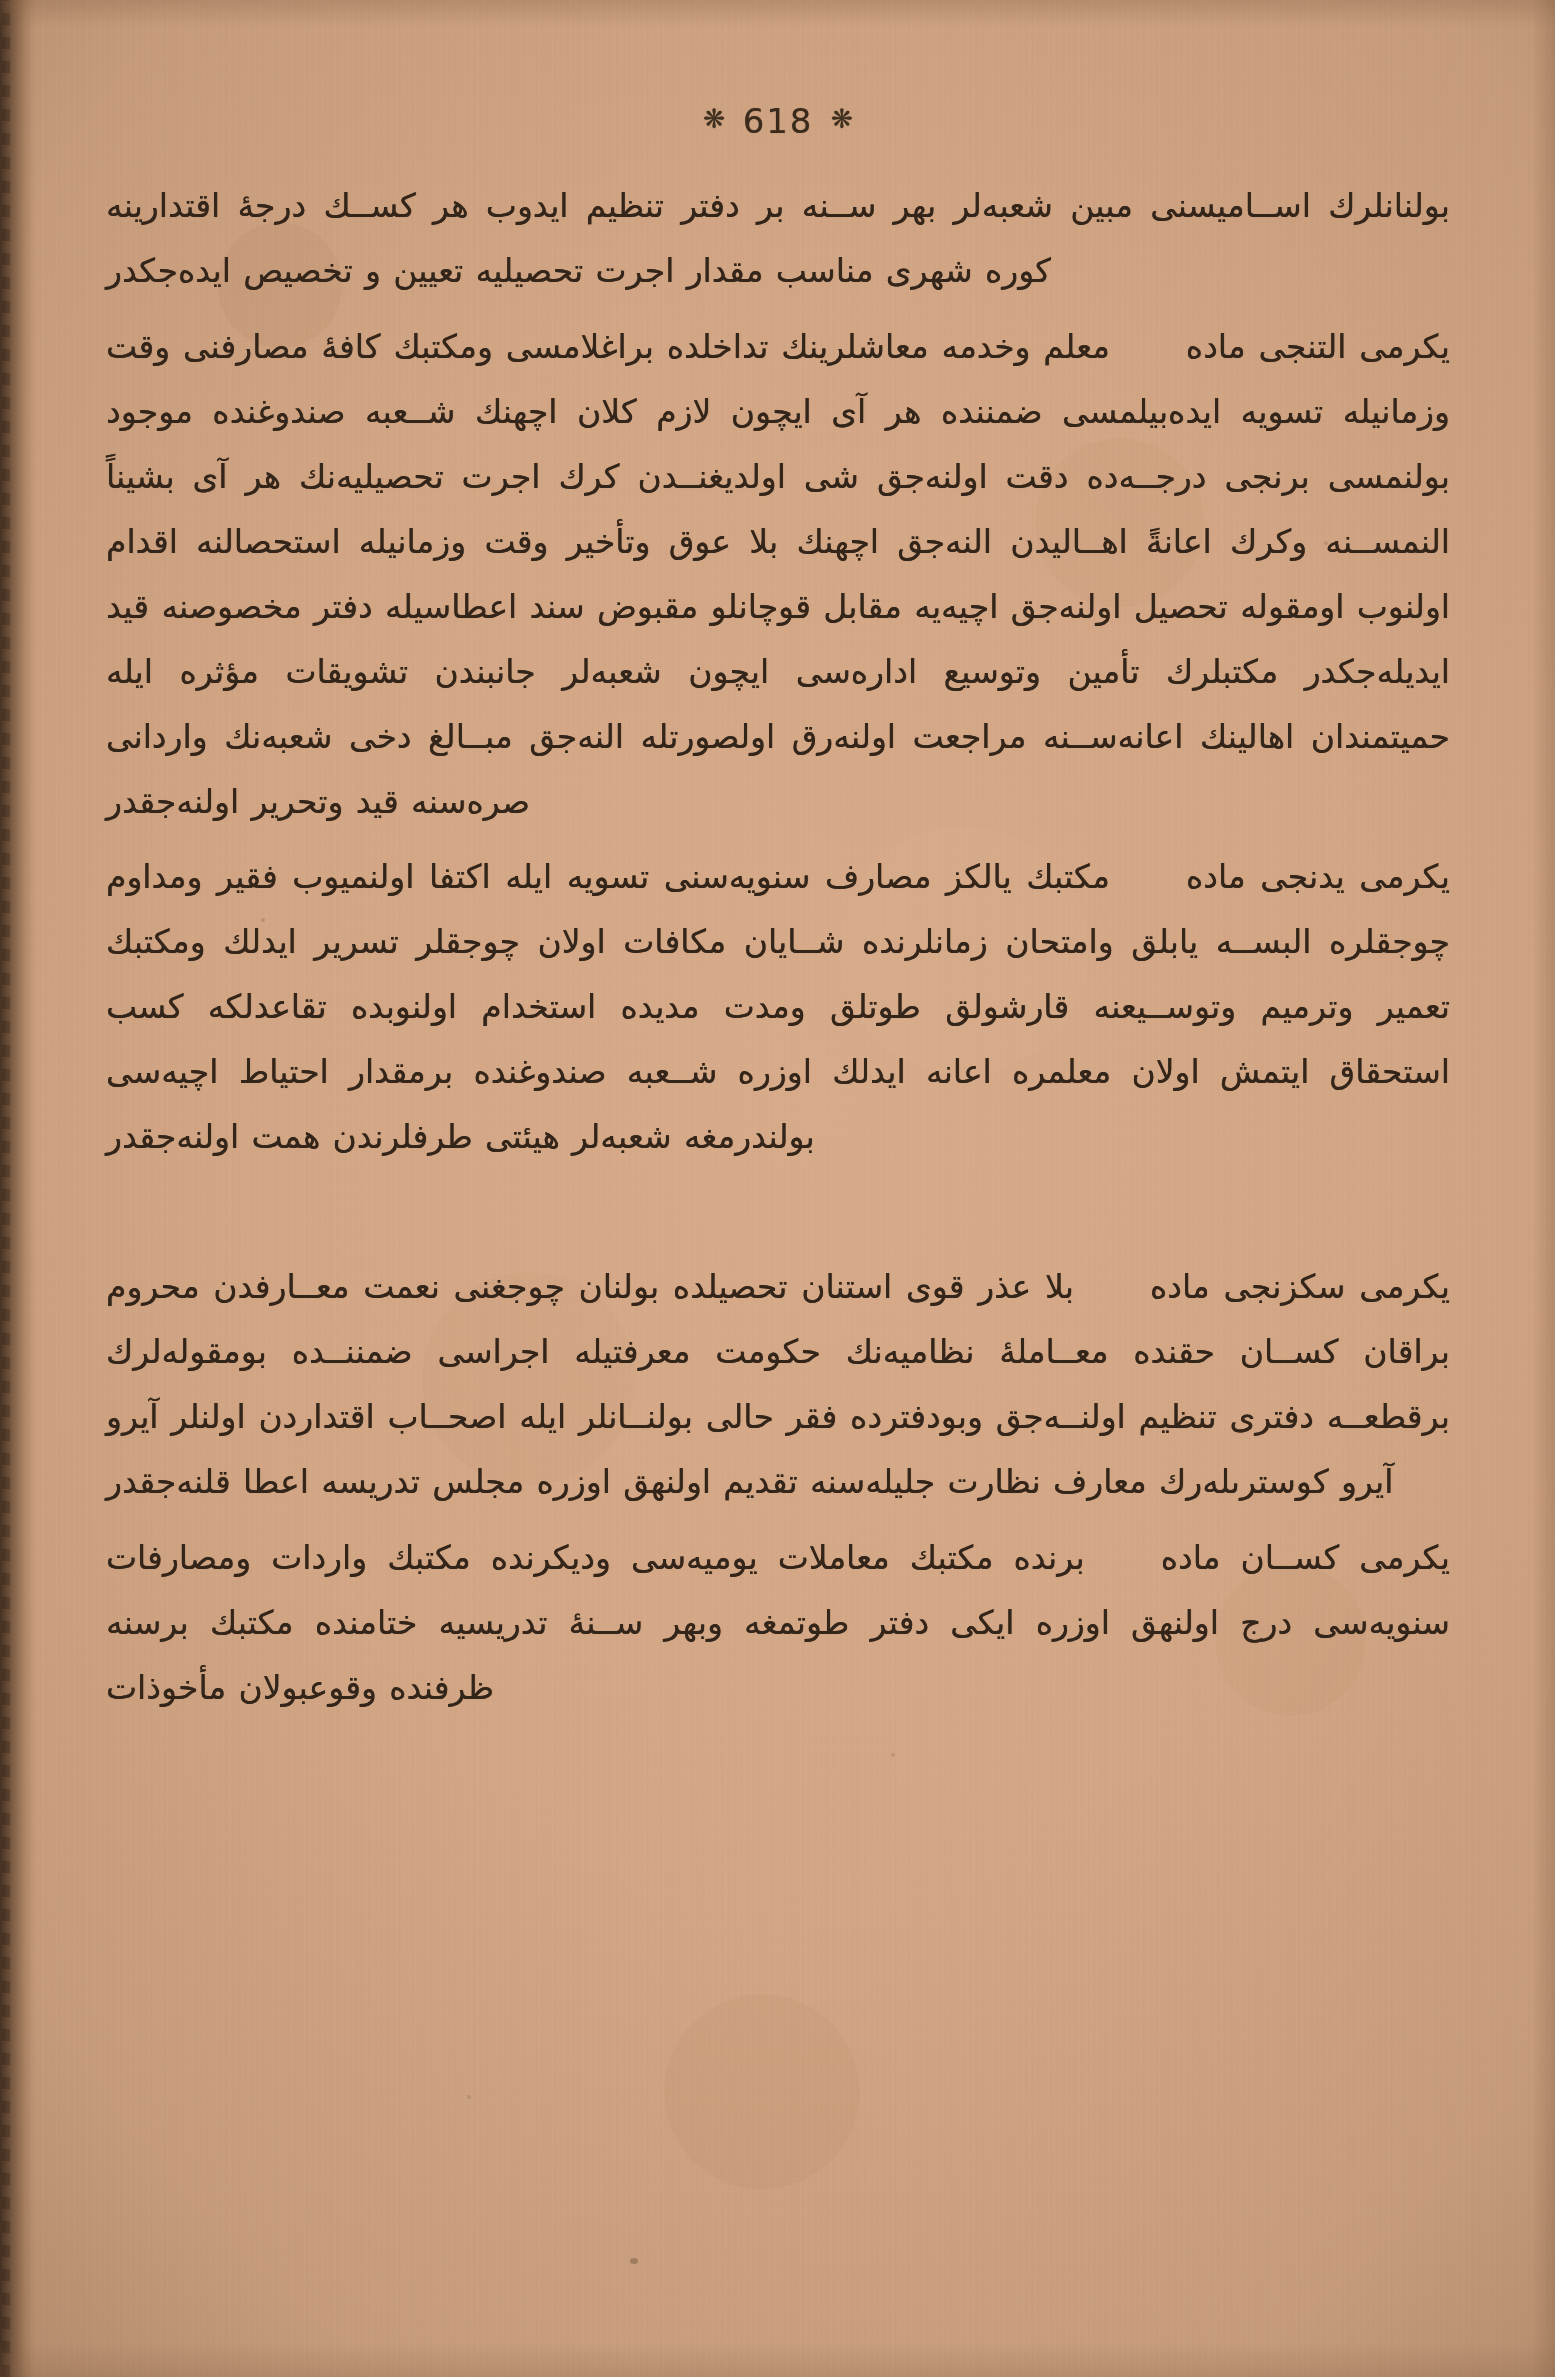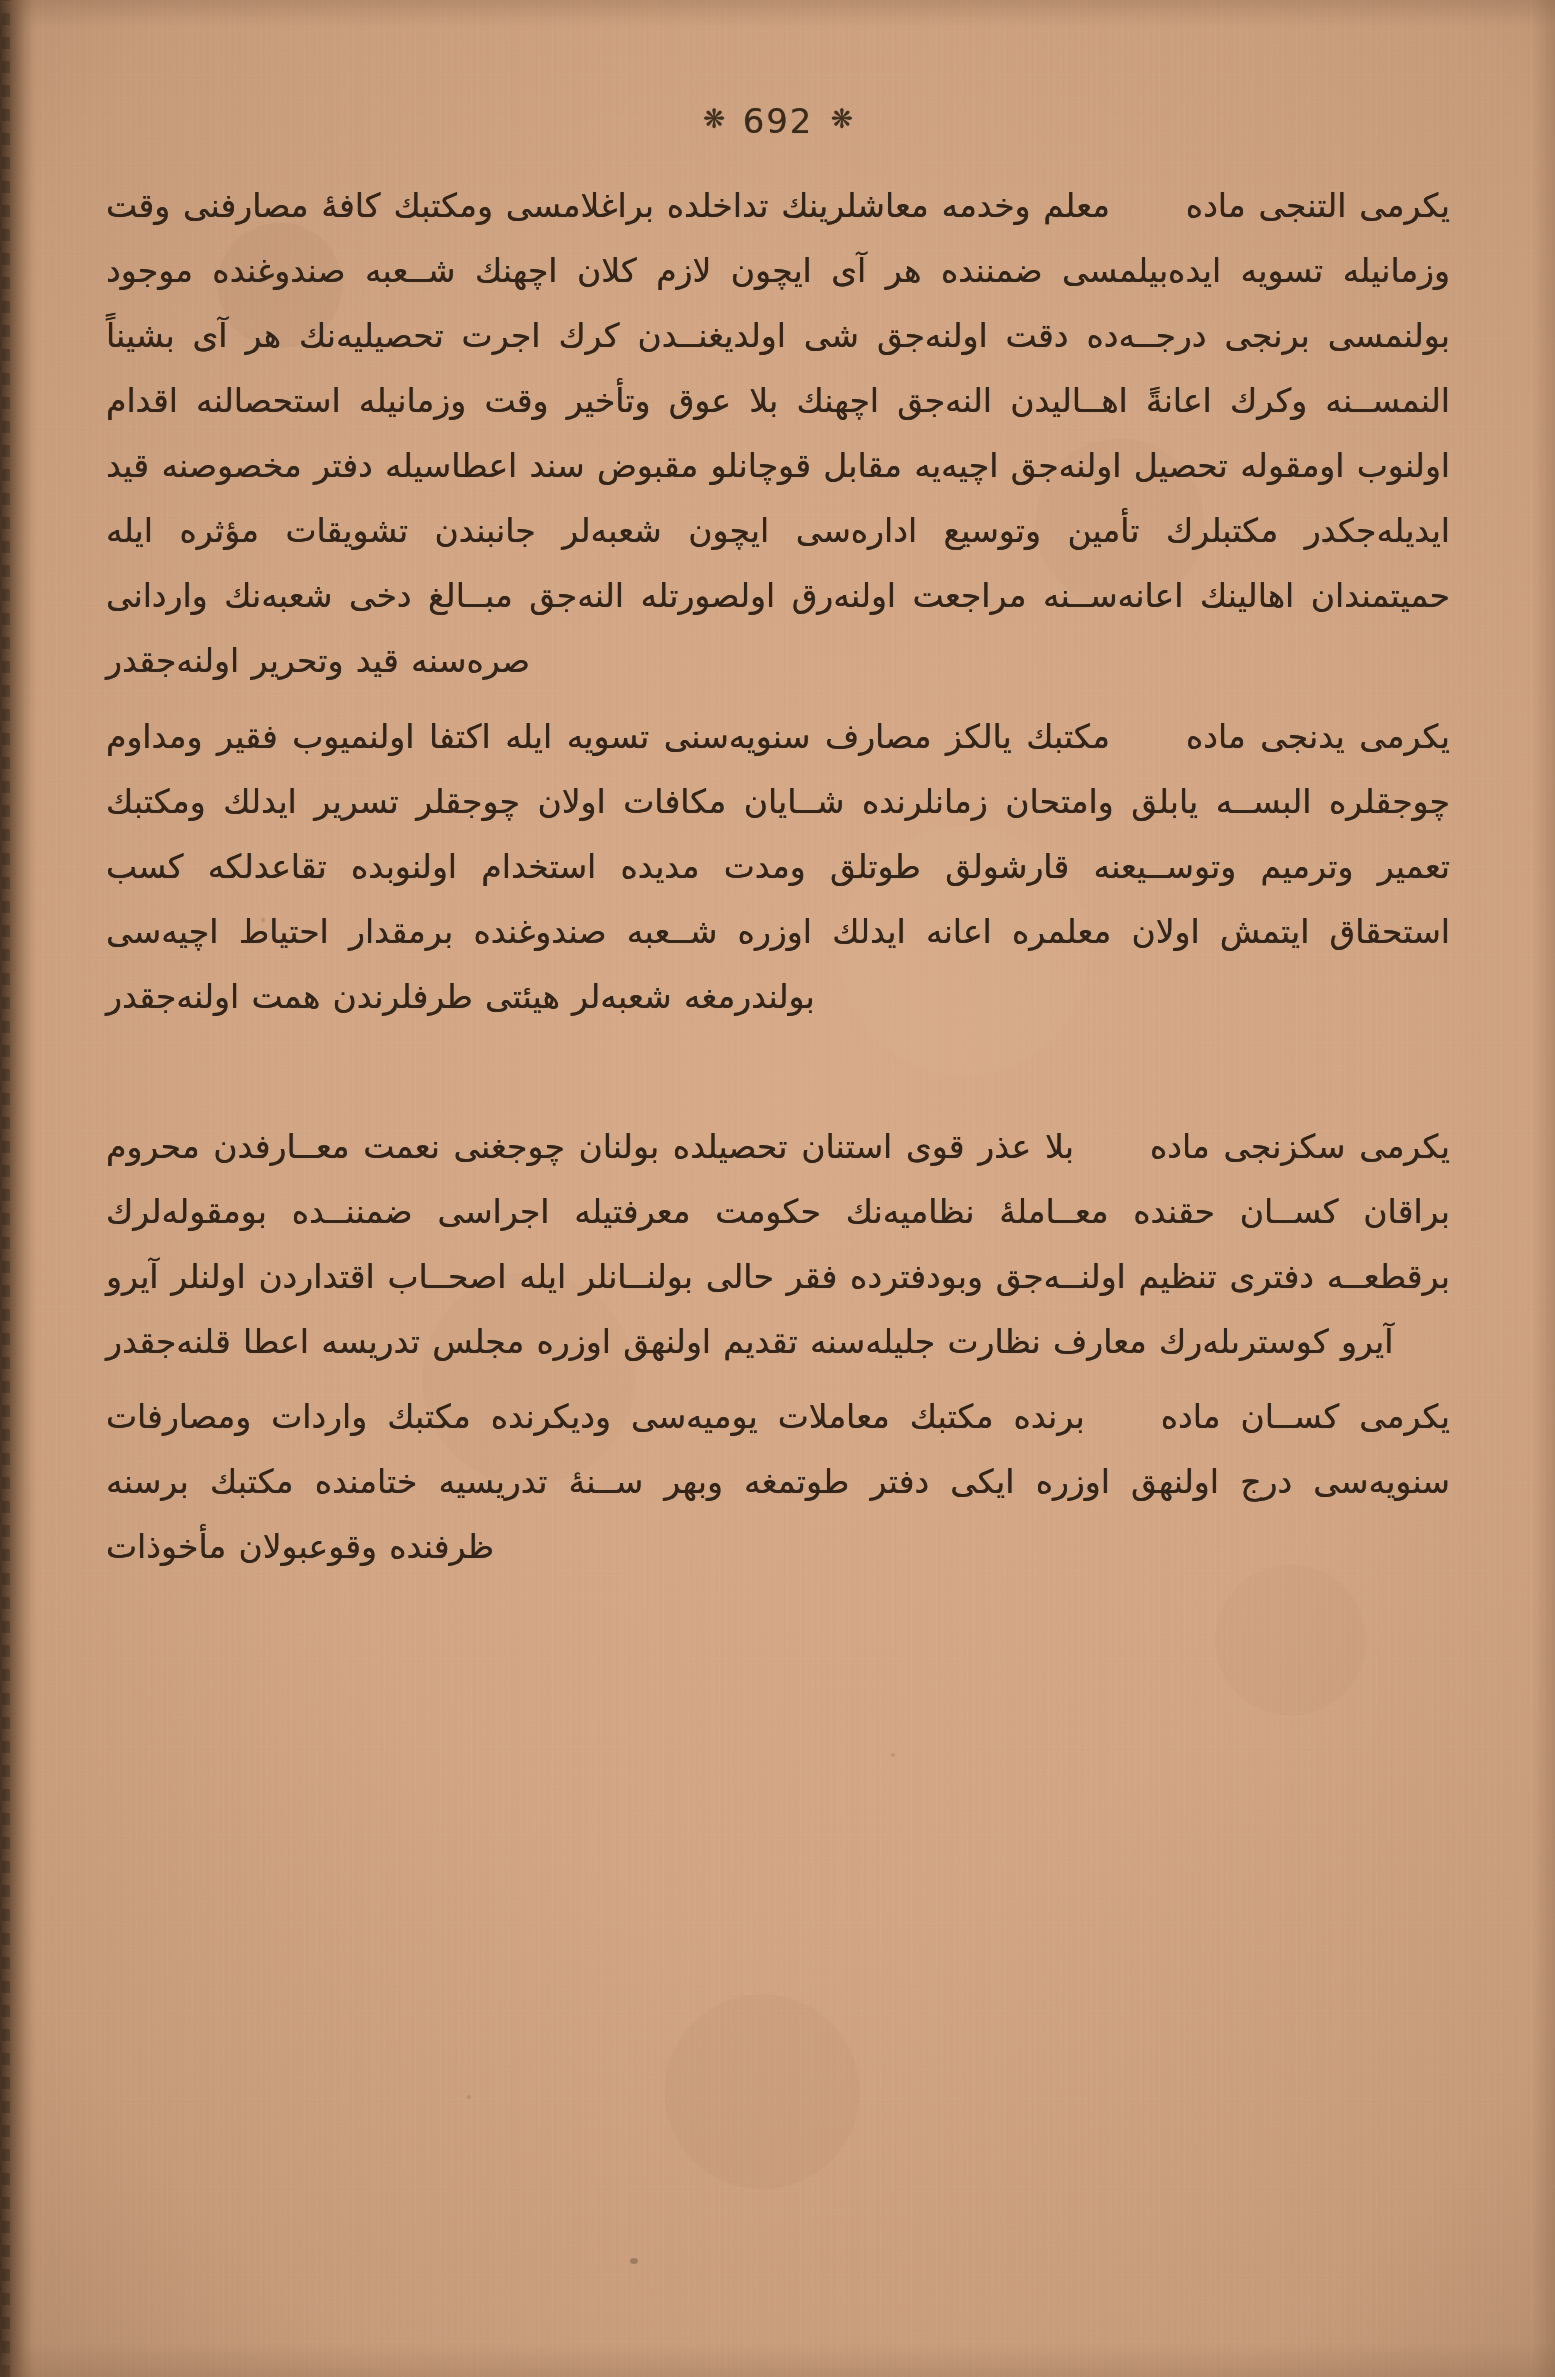--- a/index.html
+++ b/index.html
@@ -195,25 +195,26 @@
 
   <div class="speck" style="left:630px; top:2258px; width:8px; height:6.2px; opacity:.55;"></div>
   <div class="speck" style="left:261px; top:918px; width:4.4px; height:4.4px; opacity:.30;"></div>
   <div class="speck" style="left:1324px; top:541px; width:3.5px; height:3.5px; opacity:.28;"></div>
   <div class="speck" style="left:891px; top:1753px; width:4.4px; height:3.5px; opacity:.24;"></div>
   <div class="speck" style="left:467px; top:2095px; width:3.5px; height:3.5px; opacity:.26;"></div>
 
   <div class="content">
 
     <div class="running-head">
-      <span class="ornament">❋</span><span class="folio">692</span><span class="ornament">❋</span>
+      <span class="ornament">❋</span><span class="folio">618</span><span class="ornament">❋</span>
     </div>
 
     <div class="body">
 
+      <p class="para"><span>بولنانلرك اســاميسنى مبين شعبه‌لر بهر ســنه بر دفتر تنظيم ايدوب هر كســك درجهٔ اقتدارينه كوره شهرى مناسب مقدار اجرت تحصيليه تعيين و تخصيص ايده‌جكدر</span></p>
 
       <p class="para"><span class="lead">يكرمى التنجى ماده</span><span class="lead-gap"></span><span>معلم وخدمه معاشلرينك تداخلده براغلامسى ومكتبك كافهٔ مصارفنى وقت وزمانيله تسويه ايده‌بيلمسى ضمننده هر آى ايچون لازم كلان اچهنك شــعبه صندوغنده موجود بولنمسى برنجى درجــه‌ده دقت اولنه‌جق شى اولديغنــدن كرك اجرت تحصيليه‌نك هر آى بشيناً النمســنه وكرك اعانةً اهــاليدن النه‌جق اچهنك بلا عوق وتأخير وقت وزمانيله استحصالنه اقدام اولنوب اومقوله تحصيل اولنه‌جق اچيه‌يه مقابل قوچانلو مقبوض سند اعطاسيله دفتر مخصوصنه قيد ايديله‌جكدر مكتبلرك تأمين وتوسيع اداره‌سى ايچون شعبه‌لر جانبندن تشويقات مؤثره ايله حميتمندان اهالينك اعانه‌ســنه مراجعت اولنه‌رق اولصورتله النه‌جق مبــالغ دخى شعبه‌نك واردانى صره‌سنه قيد وتحرير اولنه‌جقدر</span></p>
 
       <p class="para"><span class="lead">يكرمى يدنجى ماده</span><span class="lead-gap"></span><span>مكتبك يالكز مصارف سنويه‌سنى تسويه ايله اكتفا اولنميوب فقير ومداوم چوجقلره البســه يابلق وامتحان زمانلرنده شــايان مكافات اولان چوجقلر تسرير ايدلك ومكتبك تعمير وترميم وتوســيعنه قارشولق طوتلق ومدت مديده استخدام اولنوبده تقاعدلكه كسب استحقاق ايتمش اولان معلمره اعانه ايدلك اوزره شــعبه صندوغنده برمقدار احتياط اچيه‌سى بولندرمغه شعبه‌لر هيئتى طرفلرندن همت اولنه‌جقدر</span></p>
 
       <p class="para gap-before"><span class="lead">يكرمى سكزنجى ماده</span><span class="lead-gap"></span><span>بلا عذر قوى استنان تحصيلده بولنان چوجغنى نعمت معــارفدن محروم براقان كســان حقنده معــاملهٔ نظاميه‌نك حكومت معرفتيله اجراسى ضمننــده بومقوله‌لرك برقطعــه دفترى تنظيم اولنــه‌جق وبودفترده فقر حالى بولنــانلر ايله اصحــاب اقتداردن اولنلر آيرو آيرو كوسترىله‌رك معارف نظارت جليله‌سنه تقديم اولنهق اوزره مجلس تدريسه اعطا قلنه‌جقدر</span></p>
 
       <p class="para"><span class="lead">يكرمى كســان ماده</span><span class="lead-gap"></span><span>برنده مكتبك معاملات يوميه‌سى وديكرنده مكتبك واردات ومصارفات سنويه‌سى درج اولنهق اوزره ايكى دفتر طوتمغه وبهر ســنهٔ تدريسيه ختامنده مكتبك برسنه ظرفنده وقوعبولان مأخوذات</span></p>
 
     </div>

